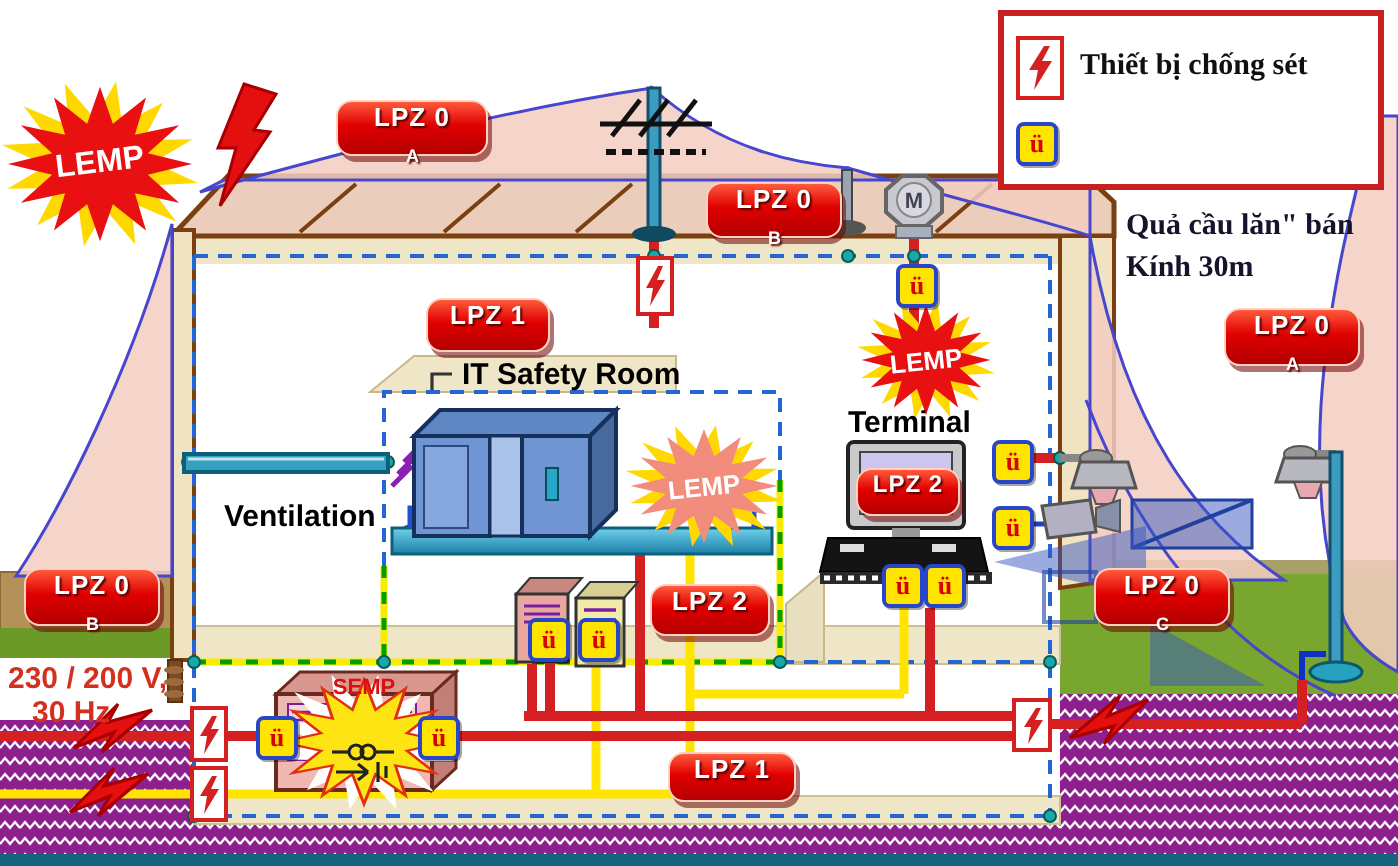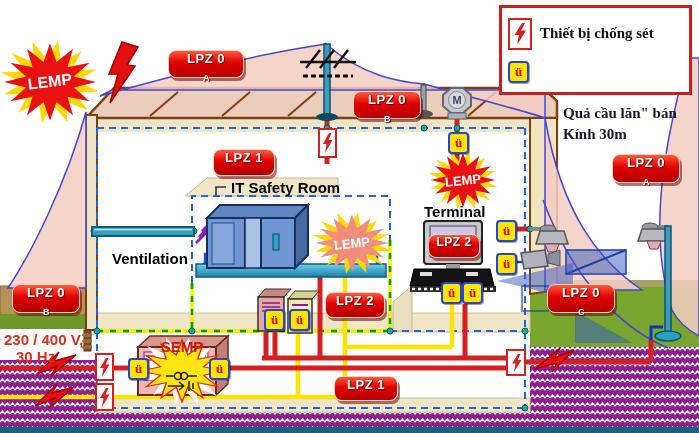--- a/index.html
+++ b/index.html
@@ -290,21 +290,21 @@
 </div>
 <div class="star" style="left:312px;top:212px;width:80px;height:62px;">
   <div class="lay" style="background:#ffd800;transform:rotate(11deg);"></div>
   <div class="lay" style="background:#f28c7c;transform:scale(.92);"></div>
   <span class="txt" style="font-size:13px;transform:rotate(-6deg);">LEMP</span>
 </div>
 <div class="star" style="left:138px;top:338px;width:88px;height:66px;">
   <div class="lay" style="background:#ffffff;transform:rotate(12deg) scale(1.04);"></div>
   <div class="lay" style="background:#e03010;"></div>
   <div class="lay" style="background:#ffe414;transform:scale(.88);"></div>
-  <span class="txt" style="font-size:15px;color:#d81010;align-items:flex-start;padding-top:0;">SEMP</span>
+  <span class="txt" style="font-size:11px;color:#d81010;align-items:flex-start;padding-top:0;">SEMP</span>
   <svg width="36" height="22" style="position:absolute;left:26px;top:33px;">
     <g stroke="#222" stroke-width="1.6" fill="none">
       <path d="M2,5 H10"></path>
           <circle cx="14" cy="5" r="3.5"></circle>
           <circle cx="20" cy="5" r="3.5"></circle>
           <path d="M24,5 H33"></path>
       <path d="M4,15 H20 M20,15 L15,11 M20,15 L15,19"></path>
           <path d="M25,10 V20 M29,12 V18"></path>
     </g>
   </svg>
@@ -360,21 +360,21 @@
     </div>
 
 <div class="blabel" style="left:112px;top:202px;font-size:15px;margin-top:48px;">Ventilation</div>
 <div class="blabel" style="left:231px;top:179px;font-size:15px;">IT Safety Room</div>
 <div class="blabel" style="left:424px;top:203px;font-size:15px;">Terminal</div>
 <div class="sphere-note">
   <div>Quả cầu lăn" bán</div>
   <div>Kính 30m</div>
 </div>
 <div class="power-note">
-  <div>230 / 400 V,</div>
+  <div>230 / 200 V,</div>
   <div class="l2">30 Hz</div>
 </div>
 
 <div class="legend">
   <div class="legrow">
     <div class="boltbox">
           <svg width="14" height="22">
             <polygon points="9,0 1.5,12 6,12 4,22 13,7.5 8,7.5 12,0" fill="#d42020"></polygon>
           </svg>
         </div>

